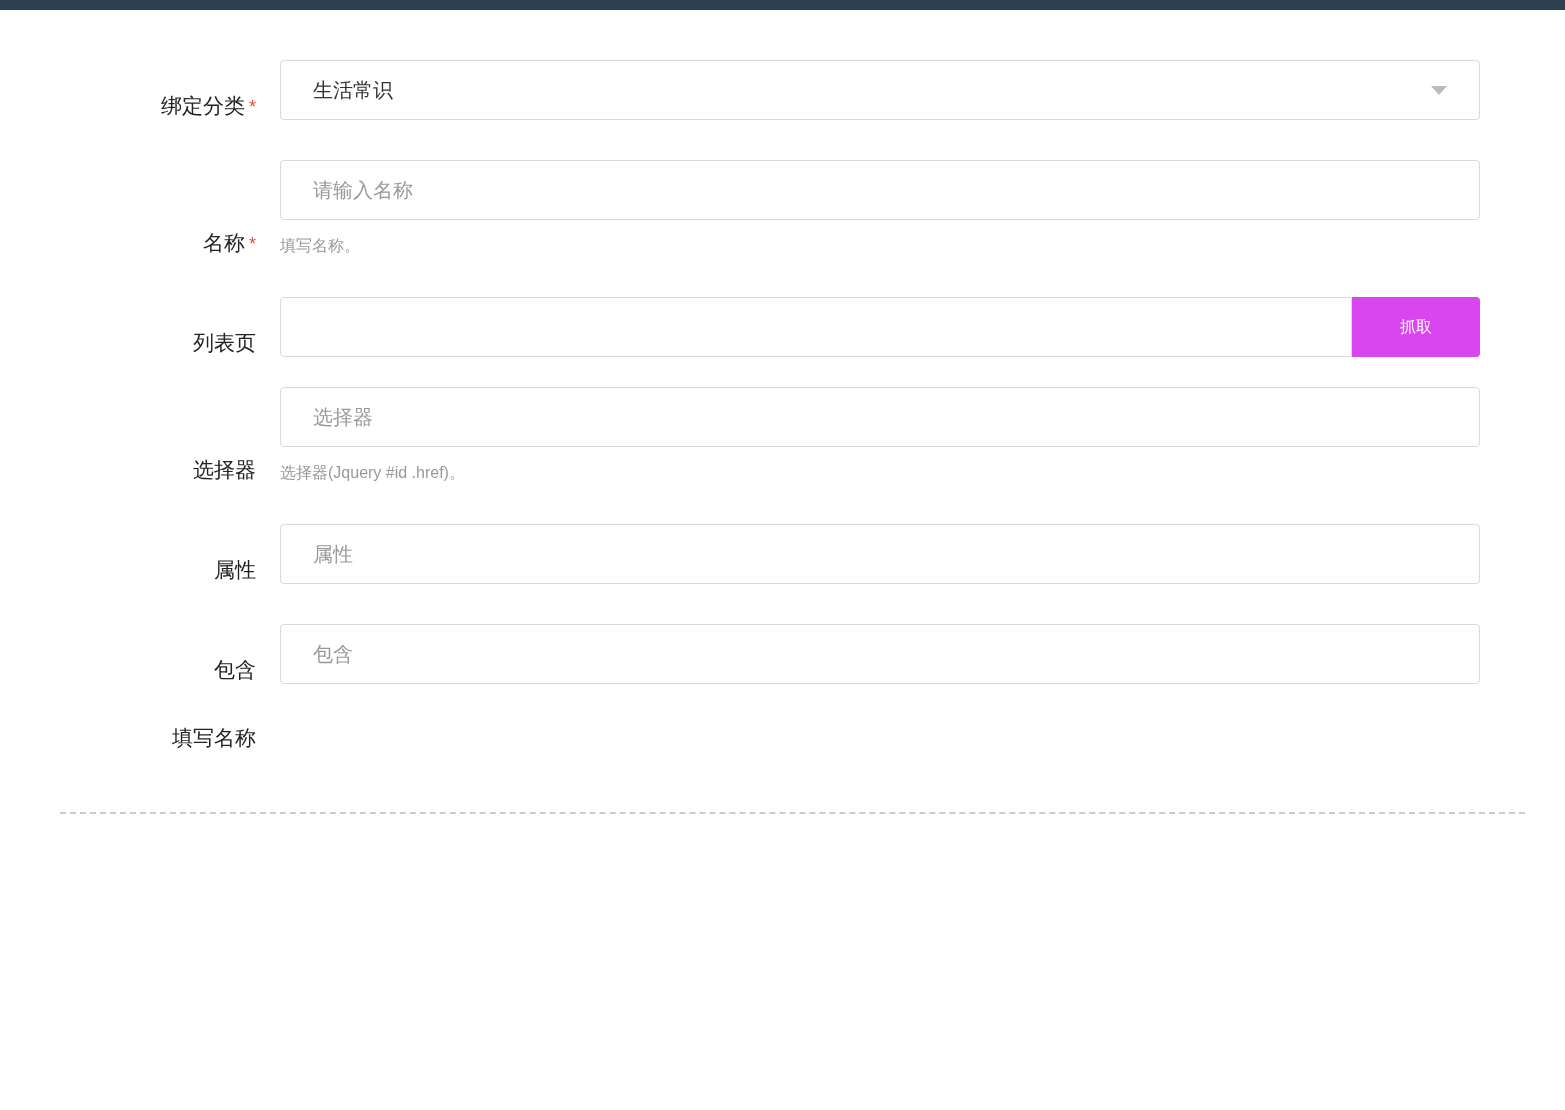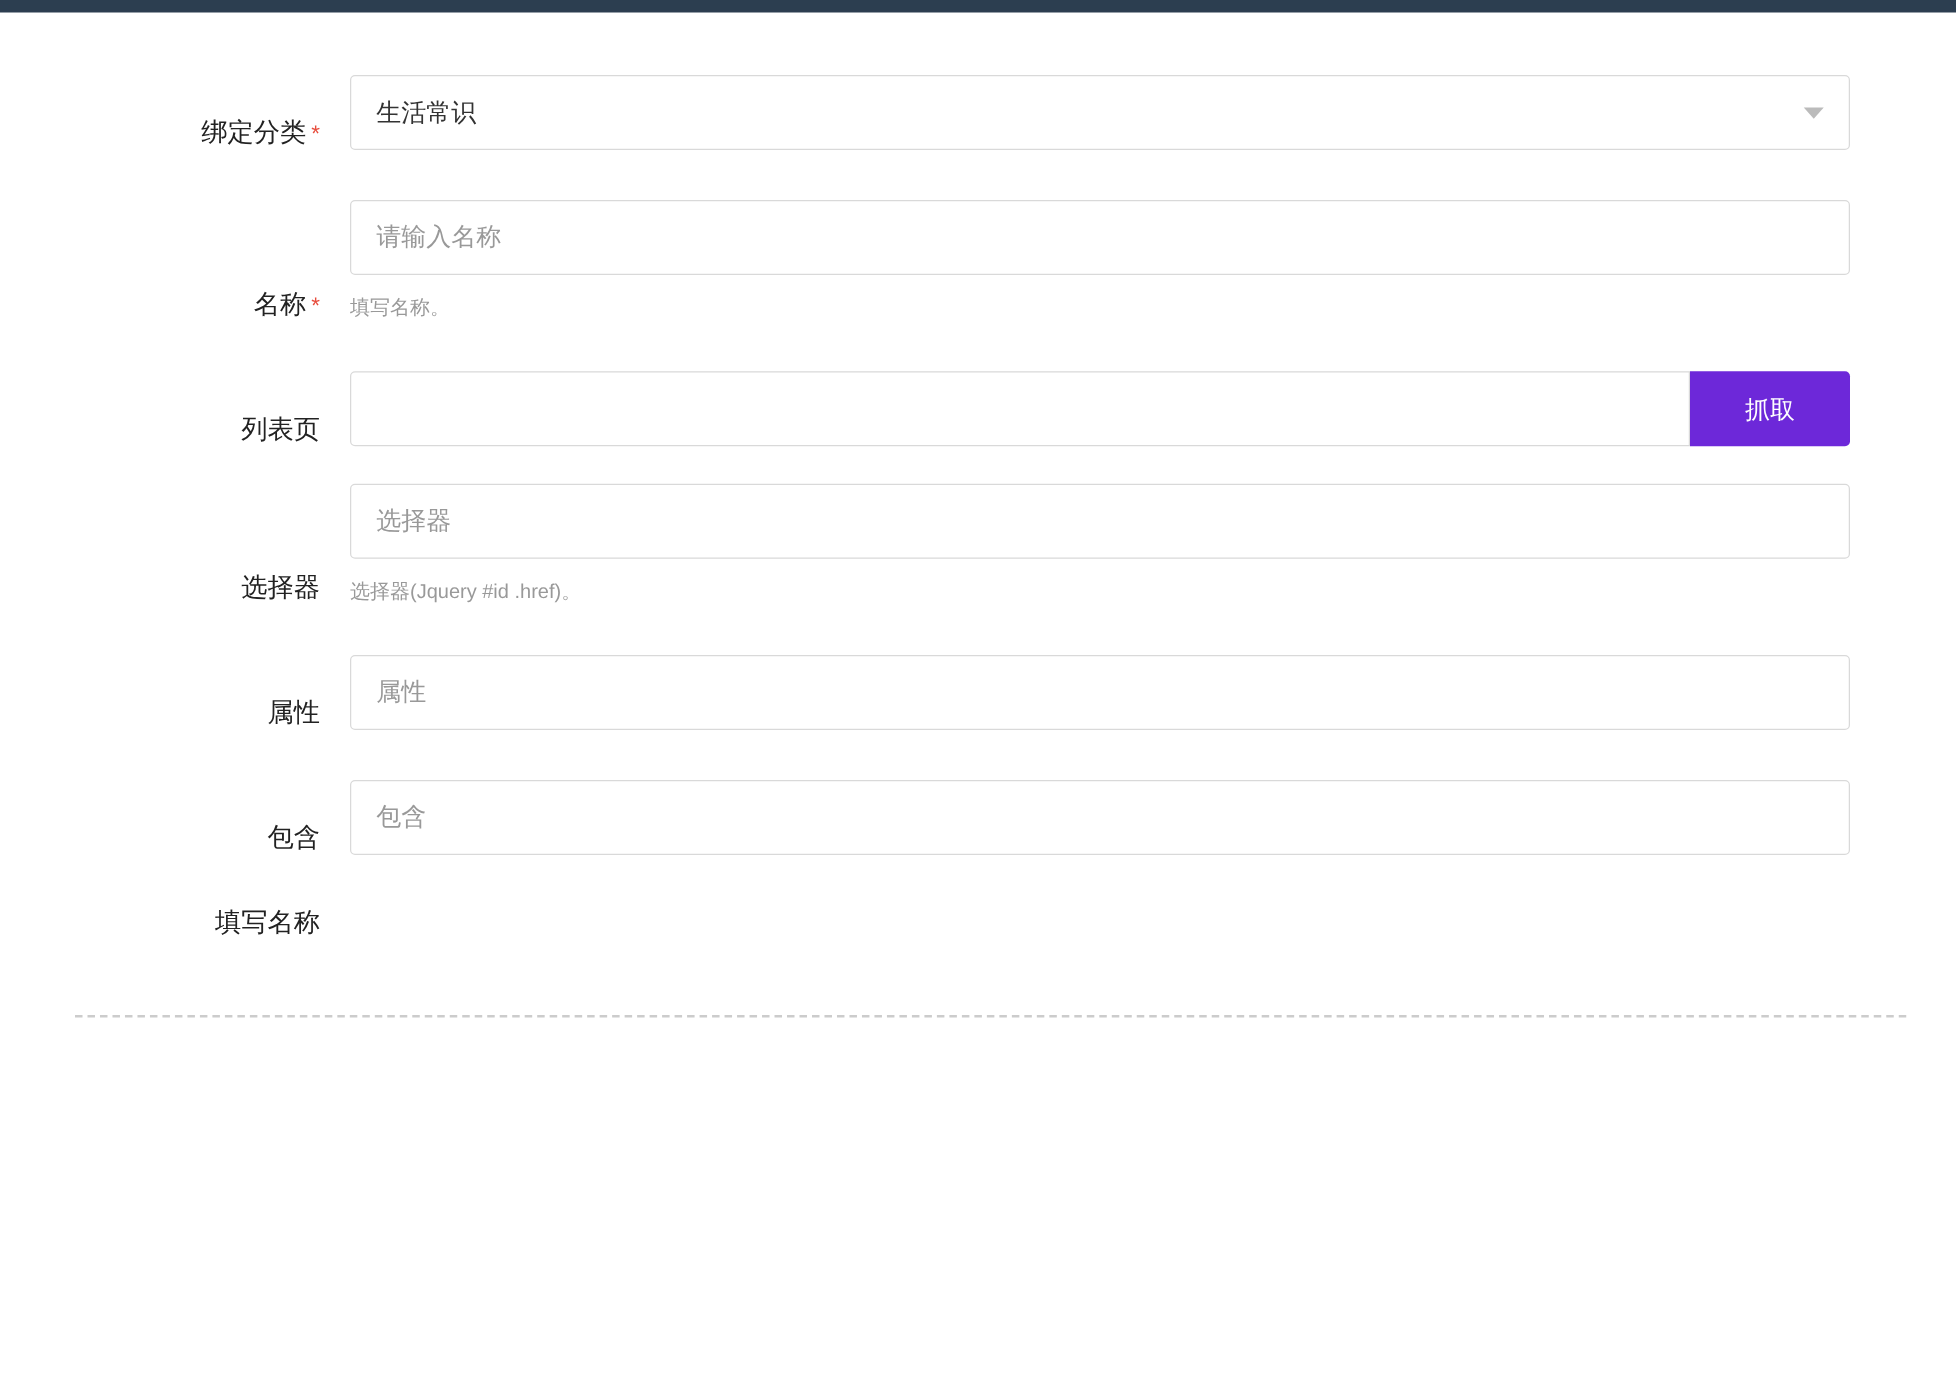--- a/index.html
+++ b/index.html
@@ -39,21 +39,21 @@
     }
     .form-control-wrap {
       flex: 1;
       max-width: 1200px;
     }
     .form-input, .form-select {
       width: 100%;
       height: 60px;
       border: 1px solid #d9d9d9;
       border-radius: 4px;
-      padding: 0 20px;
+      padding: 0 32px;
       font-size: 20px;
       color: #333;
       outline: none;
       background: #fff;
     }
     .form-input::placeholder {
       color: #999;
     }
     .form-select {
       display: flex;
@@ -78,25 +78,25 @@
       width: 100%;
     }
     .input-group .form-input {
       border-top-right-radius: 0;
       border-bottom-right-radius: 0;
       flex: 1;
     }
     .btn-fetch {
       width: 128px;
       height: 60px;
-      background: #6d28d9;
+      background: #d946ef;
       color: #fff;
       border: none;
       border-radius: 0 4px 4px 0;
-      font-size: 20px;
+      font-size: 16px;
       cursor: pointer;
     }
     .section-divider {
       margin-top: 60px;
       border-top: 2px dashed #ccc;
       max-width: 1470px;
       margin-left: 20px;
     }
   </style>
 </head>

